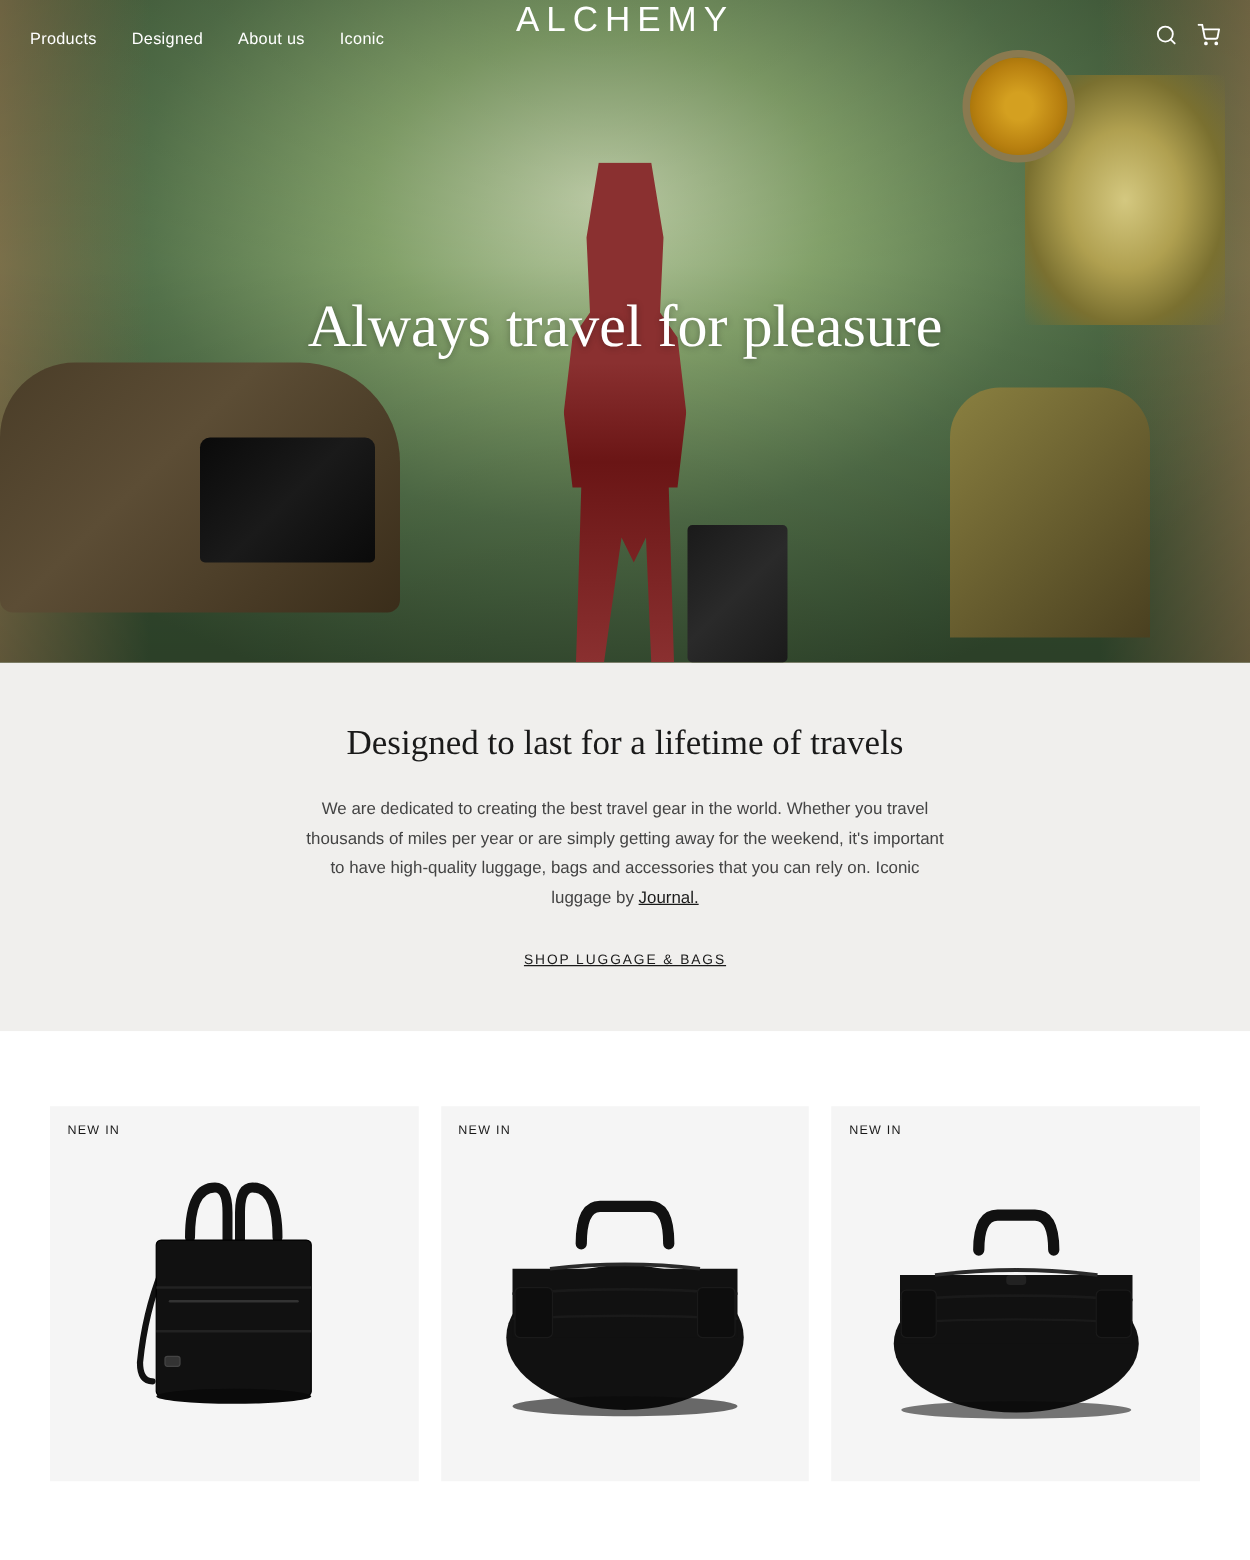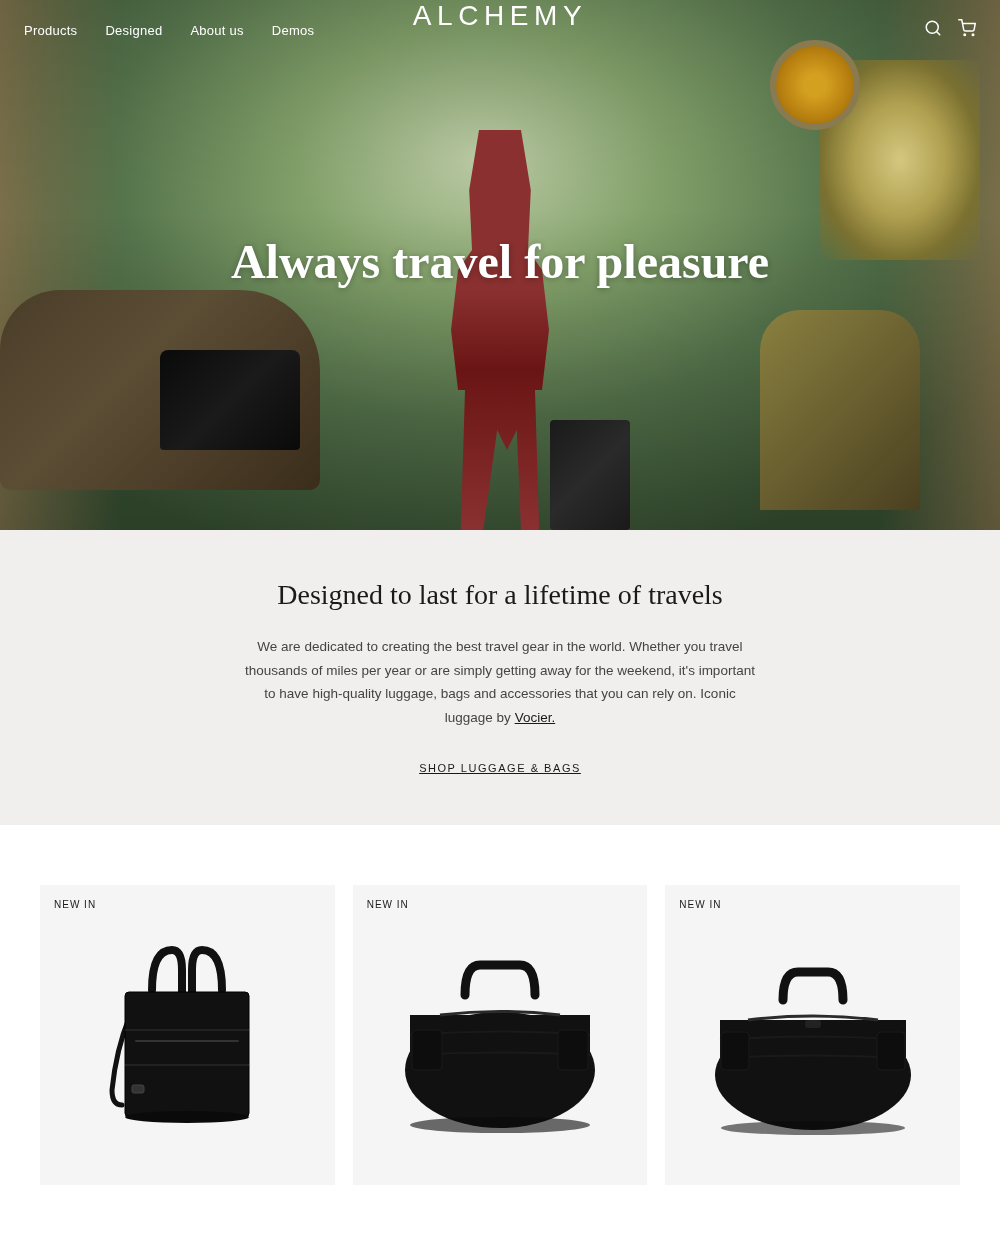--- a/index.html
+++ b/index.html
@@ -170,21 +170,21 @@
       top: 50%;
       left: 50%;
       transform: translate(-50%, -45%);
       z-index: 5;
       text-align: center;
       color: #fff;
     }
     .hero-title {
       font-family: Georgia, serif;
       font-size: 48px;
-      font-weight: 700;
+      font-weight: 400;
       margin-bottom: 14px;
       text-shadow: 0 1px 6px rgba(0,0,0,0.3);
       white-space: nowrap;
     }
     .hero-subtitle {
       font-family: Arial, sans-serif;
       font-size: 15px;
       margin-bottom: 28px;
       letter-spacing: 0.01em;
       text-shadow: 0 1px 4px rgba(0,0,0,0.3);
@@ -280,21 +280,21 @@
     }
   </style>
 </head>
 <body>
 
 <header>
   <nav class="nav-left">
     <a>Products</a>
     <a>Designed</a>
     <a>About us</a>
-    <a>Demos</a>
+    <a>Iconic</a>
   </nav>
   <div class="nav-logo">ALCHEMY</div>
   <div class="nav-right">
     <span class="nav-icon">
       <svg width="18" height="18" viewBox="0 0 24 24" fill="none" stroke="white" stroke-width="2" stroke-linecap="round" stroke-linejoin="round">
           <circle cx="11" cy="11" r="8"></circle>
           <line x1="21" y1="21" x2="16.65" y2="16.65"></line>
         </svg>
     </span>
     <span class="nav-icon">
@@ -322,21 +322,21 @@
 
   <div class="hero-content">
     <h1 class="hero-title">Always travel for pleasure</h1>
   </div>
 </section>
 
 <section class="section-info">
   <h2 class="section-info-title">Designed to last for a lifetime of travels</h2>
   <p class="section-info-text">
     <span>We are dedicated to creating the best travel gear in the world. Whether you travel thousands of miles per year or are simply getting away for the weekend, it's important to have high-quality luggage, bags and accessories that you can rely on. Iconic luggage by</span>
-    <a>Vocier.</a>
+    <a>Journal.</a>
   </p>
   <a class="section-info-link">SHOP LUGGAGE &amp; BAGS</a>
 </section>
 
 <section class="section-arrivals">
   <div class="products-grid">
 
     <div class="product-card">
       <span class="product-badge">NEW IN</span>
       <div class="product-image">

